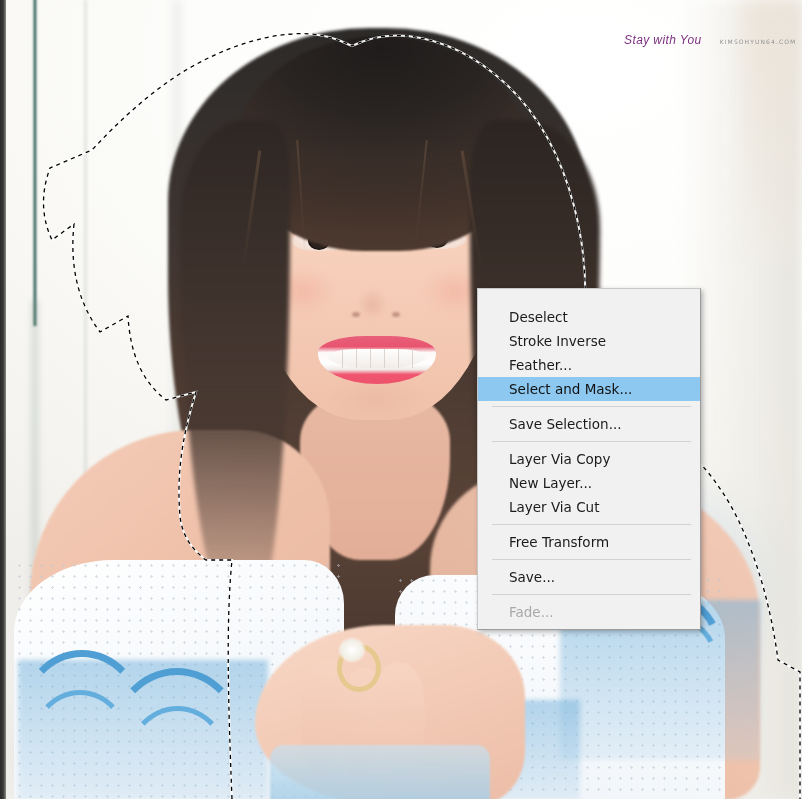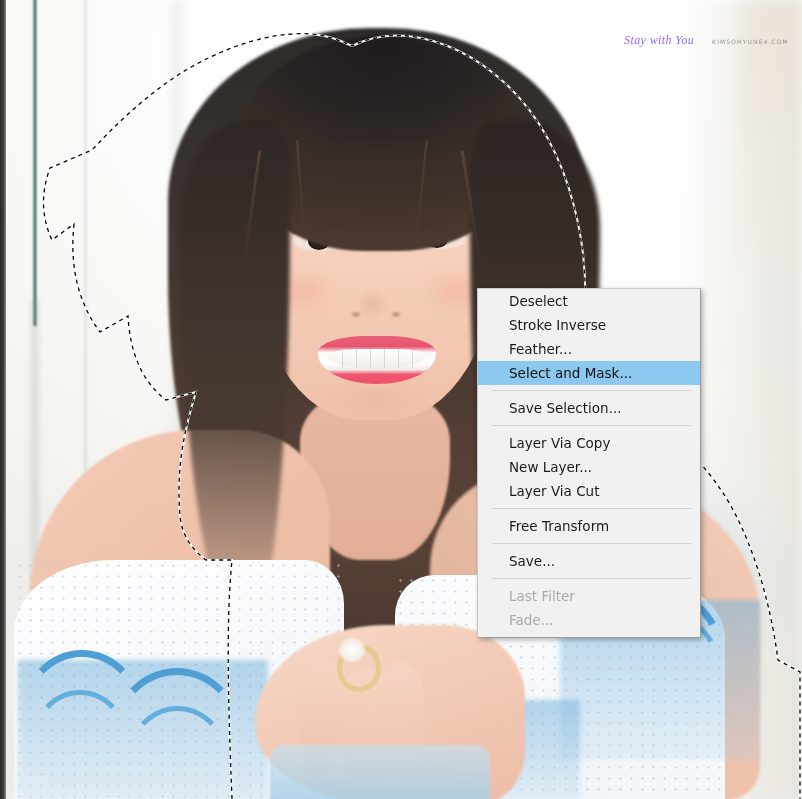--- a/index.html
+++ b/index.html
@@ -280,24 +280,24 @@
   .wm {
     position: absolute;
     top: 33px;
     left: 624px;
     display: flex;
     align-items: baseline;
     gap: 18px;
     user-select: none;
   }
   .wm-main {
-    font-family: Liberation Serif, serif;
+    font-family: Liberation Sans, sans-serif;
     font-size: 12px;
     font-style: italic;
-    color: #8b5cf6;
+    color: #701a75;
     letter-spacing: .4px;
     opacity: .92;
   }
   .wm-sub {
     font-family: "DejaVu Sans", sans-serif;
     font-size: 6px;
     color: #8a8a8c;
     letter-spacing: 1.1px;
     opacity: .9;
   }
@@ -306,21 +306,21 @@
   .ctx-menu {
     position: absolute;
     left: 477px;
     top: 288px;
     width: 224px;
     background: #f1f1f1;
     border: 1px solid #9c9c9c;
     border-top-color: #c7c7c7;
     border-left-color: #c7c7c7;
     box-shadow: 2px 2px 5px rgba(0,0,0,.28);
-    padding: 0 0 5px 0;
+    padding: 16px 0 5px 0;
     font-family: "DejaVu Sans", sans-serif;
     font-size: 13.5px;
     color: #1a1a1a;
     box-sizing: border-box;
   }
   .ctx-item {
     height: 24px;
     line-height: 24px;
     padding-left: 31px;
     white-space: nowrap;
@@ -512,17 +512,16 @@
       <div class="ctx-item">Save Selection...</div>
       <div class="ctx-sep"></div>
       <div class="ctx-item">Layer Via Copy</div>
       <div class="ctx-item">New Layer...</div>
       <div class="ctx-item">Layer Via Cut</div>
       <div class="ctx-sep"></div>
       <div class="ctx-item">Free Transform</div>
       <div class="ctx-sep"></div>
       <div class="ctx-item">Save...</div>
       <div class="ctx-sep"></div>
-      <div class="ctx-item disabled">Last Filter</div>
       <div class="ctx-item disabled">Fade...</div>
     </div>
 
 </div>
 
 </body></html>

